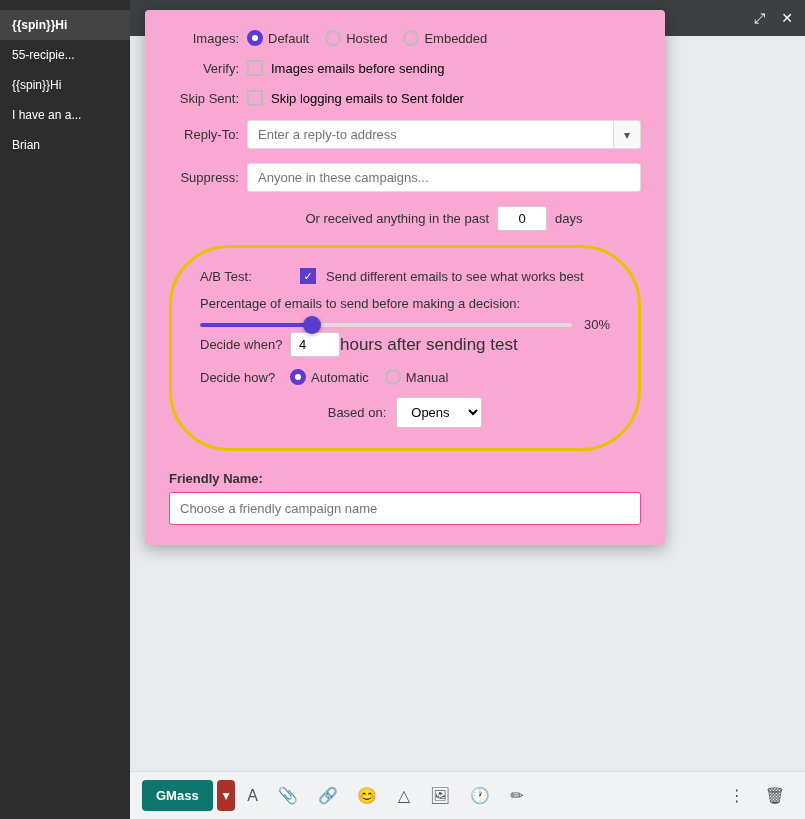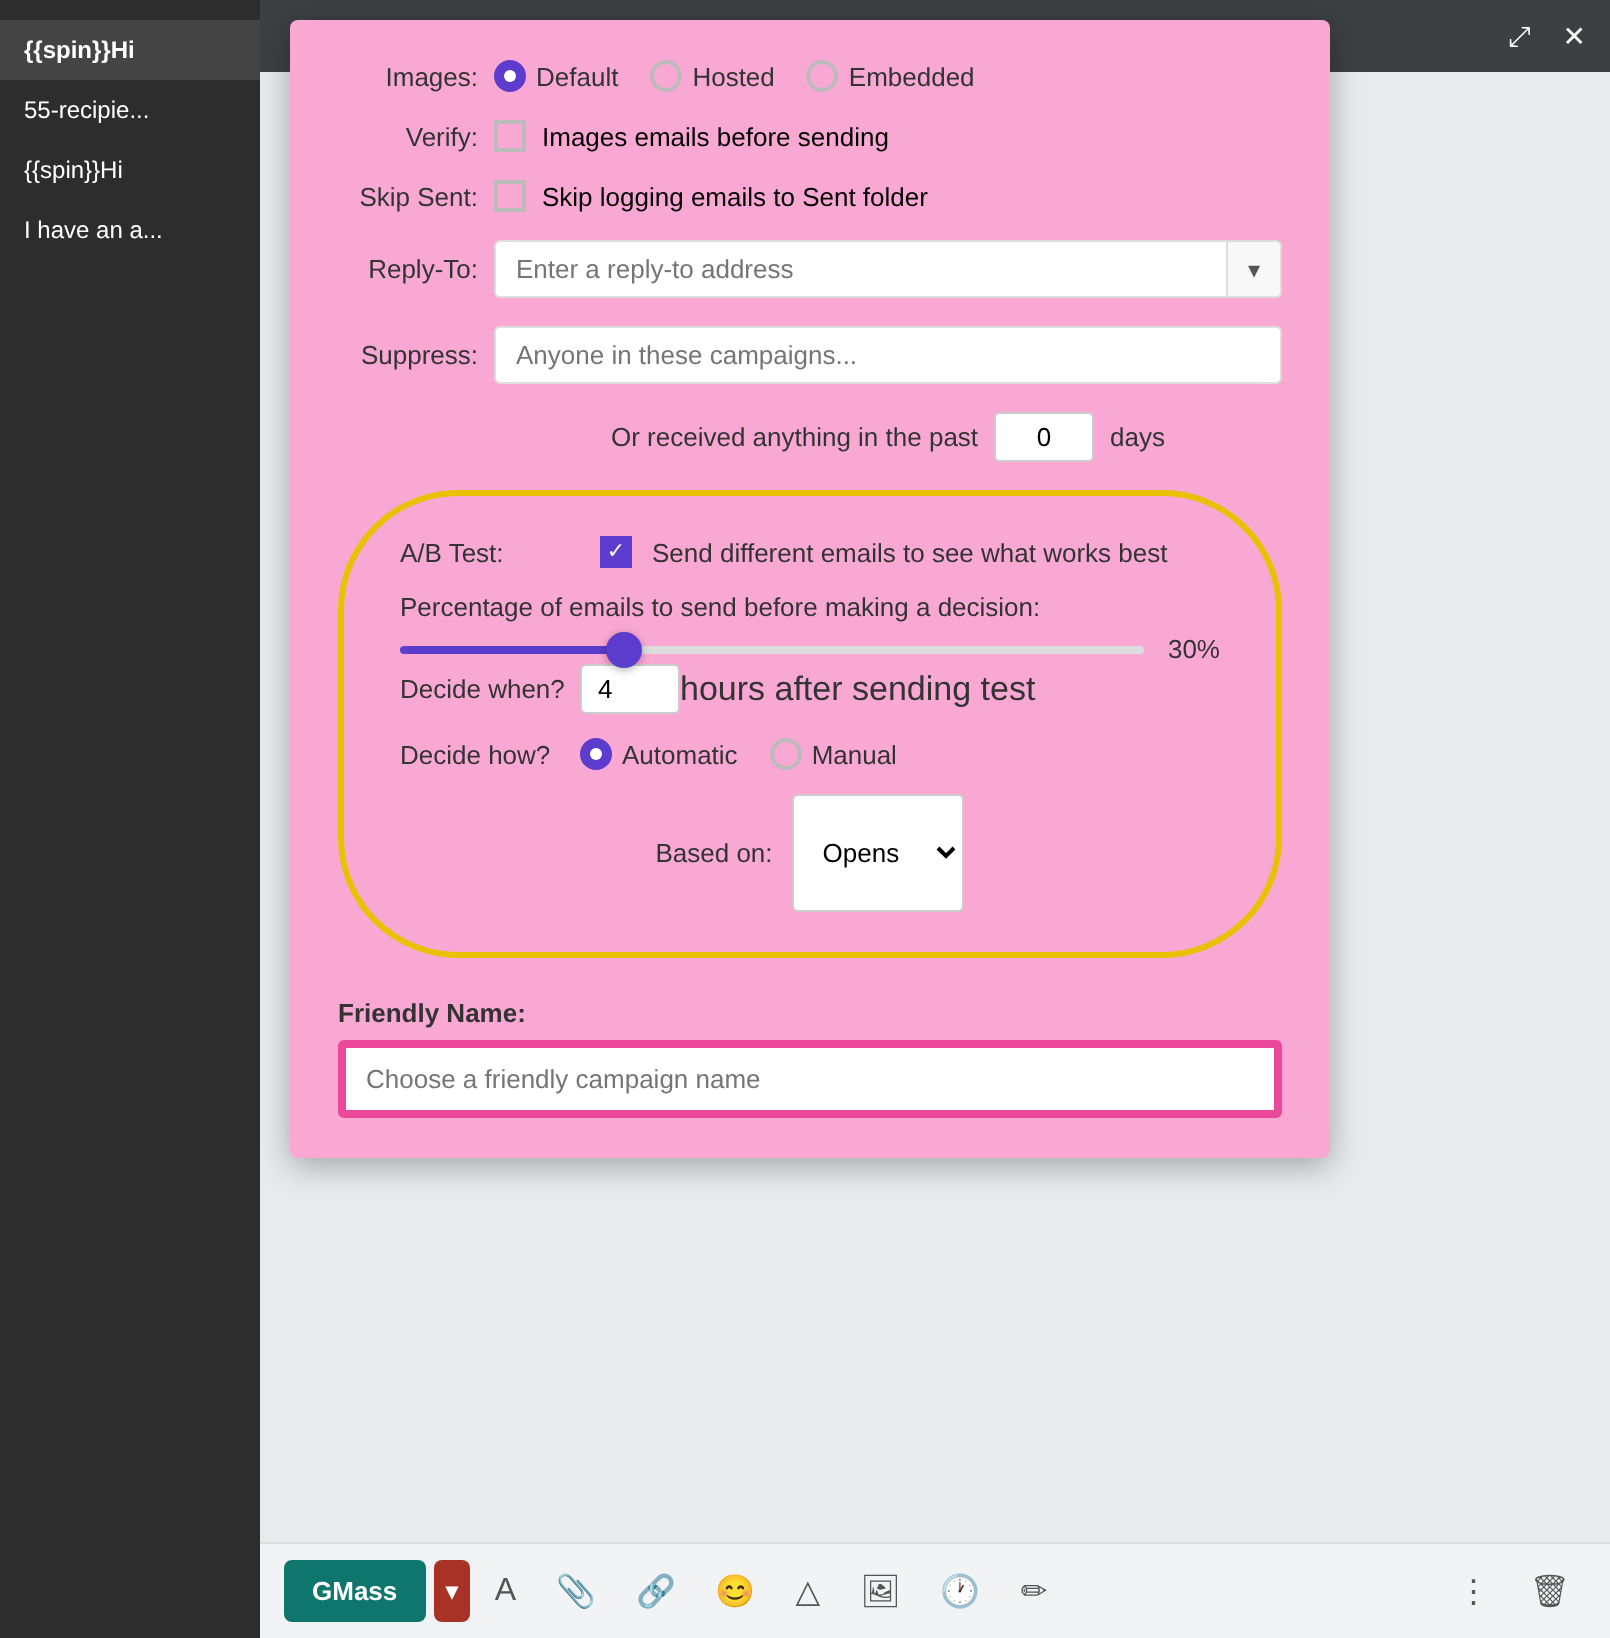--- a/index.html
+++ b/index.html
@@ -340,41 +340,41 @@
     }
 
     .based-label {
       font-size: 13px;
       color: #333;
     }
 
     .based-select {
       border: 1px solid #ccc;
       border-radius: 3px;
-      padding: 20px 10px;
+      padding: 6px 10px;
       font-size: 13px;
       background: #fff;
       cursor: pointer;
     }
 
     
     .friendly-section {
       margin-top: 4px;
     }
 
     .friendly-label {
       font-size: 13px;
       font-weight: bold;
       color: #333;
       margin-bottom: 6px;
     }
 
     .friendly-input {
       width: 100%;
-      border: 4px solid #ec4899;
+      border: 1px solid #ec4899;
       border-radius: 3px;
       padding: 8px 10px;
       font-size: 13px;
       color: #aaa;
       outline: none;
     }
 
     
     .bottom-toolbar {
       position: absolute;
@@ -432,20 +432,21 @@
 </head>
 <body>
 
 <div class="gmail-bg"></div>
 
 <div class="sidebar">
   <div class="sidebar-item">{{spin}}Hi</div>
   <div class="sidebar-item">55-recipie...</div>
   <div class="sidebar-item">{{spin}}Hi</div>
   <div class="sidebar-item">I have an a...</div>
+  <div class="sidebar-item">Brian</div>
 </div>
 
 <div class="compose-bg"></div>
 
 <div class="top-bar">
   <span class="top-bar-icon">⤢</span>
   <span class="top-bar-icon">✕</span>
 </div>
 
 <div class="settings-panel">

